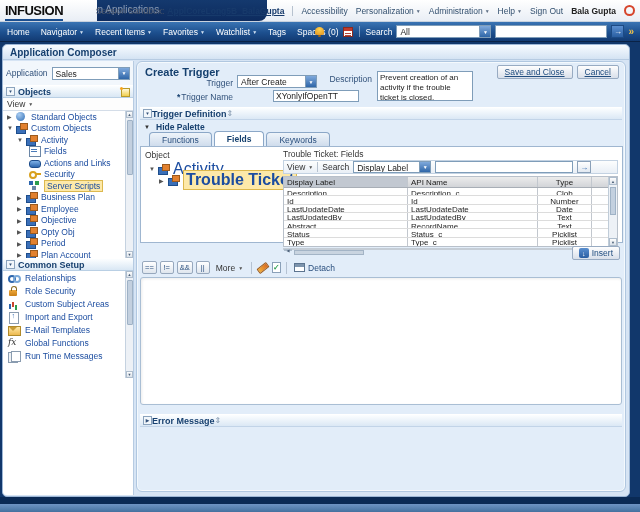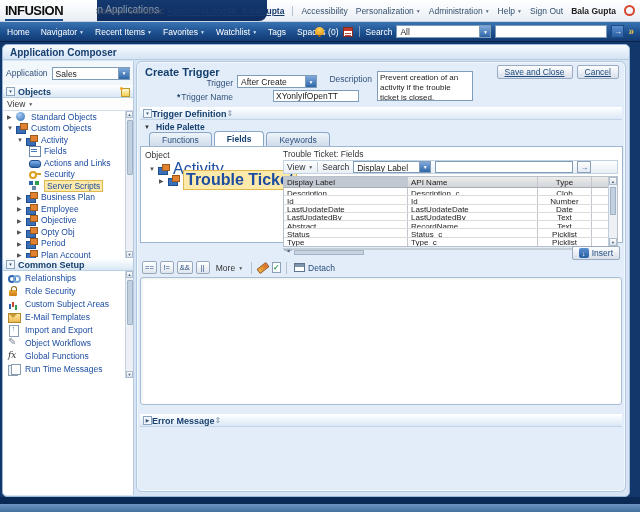--- a/index.html
+++ b/index.html
@@ -317,30 +317,26 @@
         </div>
       <div class="crow">
           <span class="ic ic-lock"></span>
           <span class="tlbl">Role Security</span>
         </div>
       <div class="crow">
           <span class="ic ic-chart"></span>
           <span class="tlbl">Custom Subject Areas</span>
         </div>
       <div class="crow">
+          <span class="ic ic-imp"></span>
+          <span class="tlbl">Import and Export</span>
+        </div>
+      <div class="crow">
           <span class="ic ic-mail"></span>
           <span class="tlbl">E-Mail Templates</span>
-        </div>
-      <div class="crow">
-          <span class="ic ic-imp"></span>
-          <span class="tlbl">Import and Export</span>
-        </div>
-      <div class="crow">
-          <span class="ic ic-work"></span>
-          <span class="tlbl">Object Workflows</span>
         </div>
       <div class="crow">
           <span class="ic ic-fx"></span>
           <span class="tlbl">Global Functions</span>
         </div>
       <div class="crow">
           <span class="ic ic-msg"></span>
           <span class="tlbl">Run Time Messages</span>
         </div>
       <div class="vscroll">

